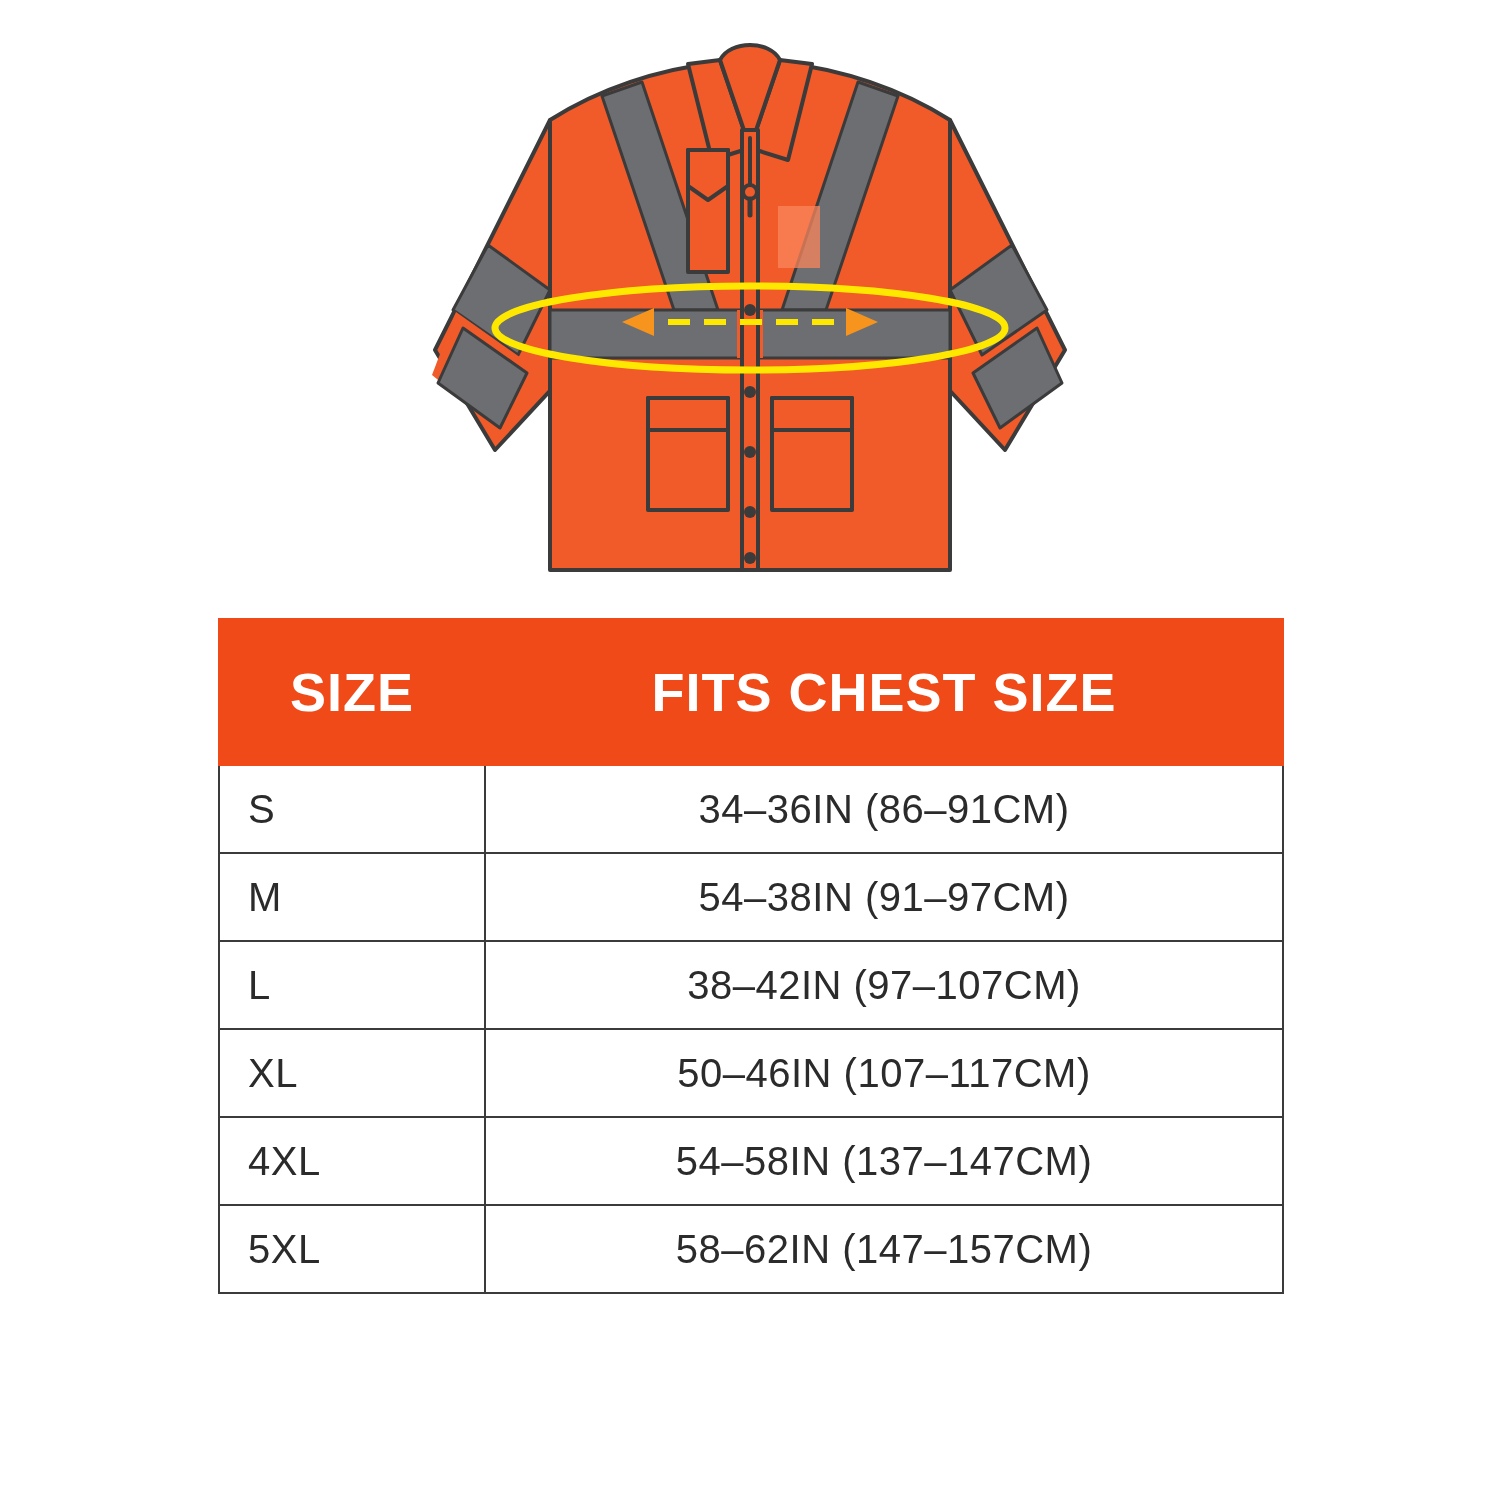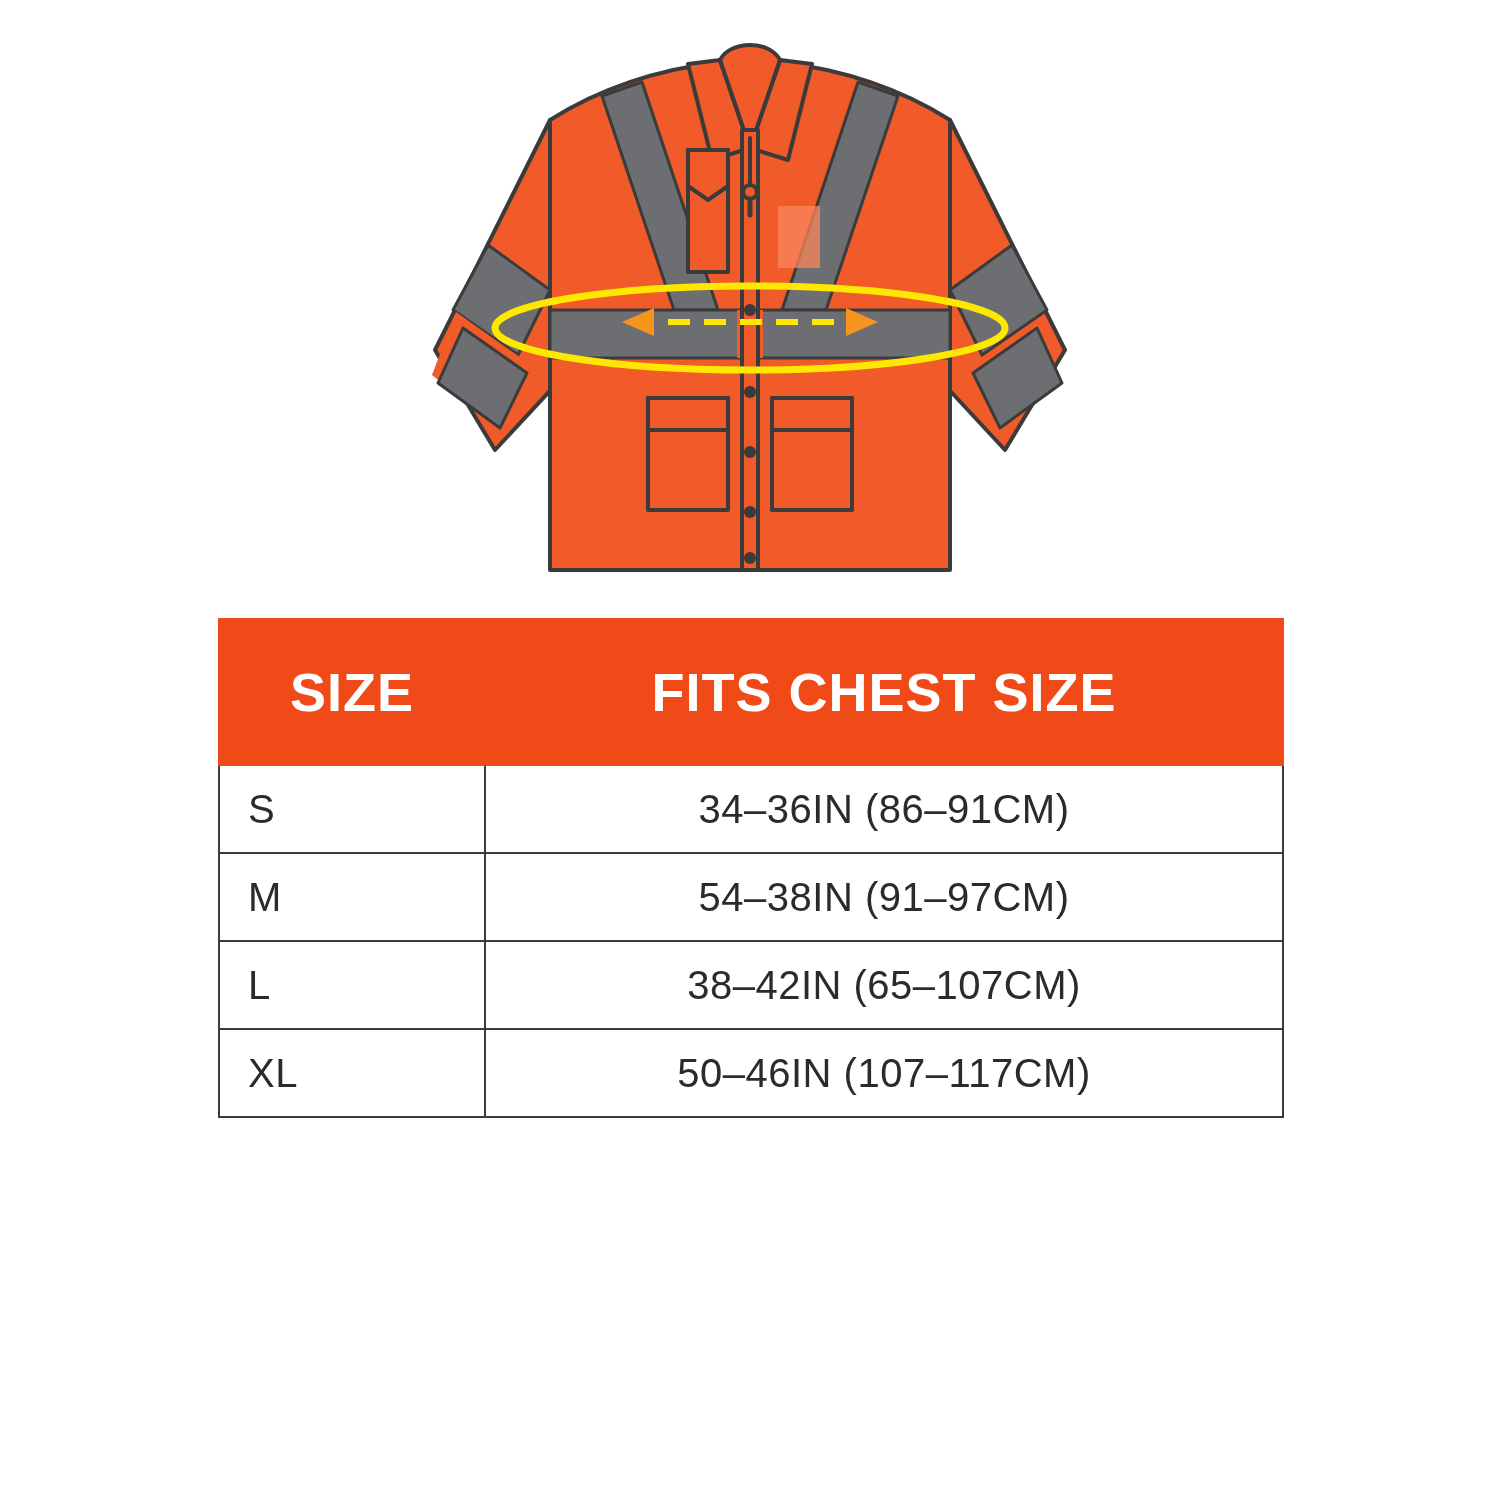--- a/index.html
+++ b/index.html
@@ -150,22 +150,30 @@
       <tr>
         <td class="cell-size">S</td>
         <td class="cell-chest">34–36IN (86–91CM)</td>
       </tr>
       <tr>
         <td class="cell-size">M</td>
         <td class="cell-chest">54–38IN (91–97CM)</td>
       </tr>
       <tr>
         <td class="cell-size">L</td>
-        <td class="cell-chest">38–42IN (65–107CM)</td>
+        <td class="cell-chest">38–42IN (97–107CM)</td>
       </tr>
       <tr>
         <td class="cell-size">XL</td>
         <td class="cell-chest">50–46IN (107–117CM)</td>
+      </tr>
+      <tr>
+        <td class="cell-size">4XL</td>
+        <td class="cell-chest">54–58IN (137–147CM)</td>
+      </tr>
+      <tr>
+        <td class="cell-size">5XL</td>
+        <td class="cell-chest">58–62IN (147–157CM)</td>
       </tr>
     </tbody>
   </table>
 
 </div>
 
 </body></html>

